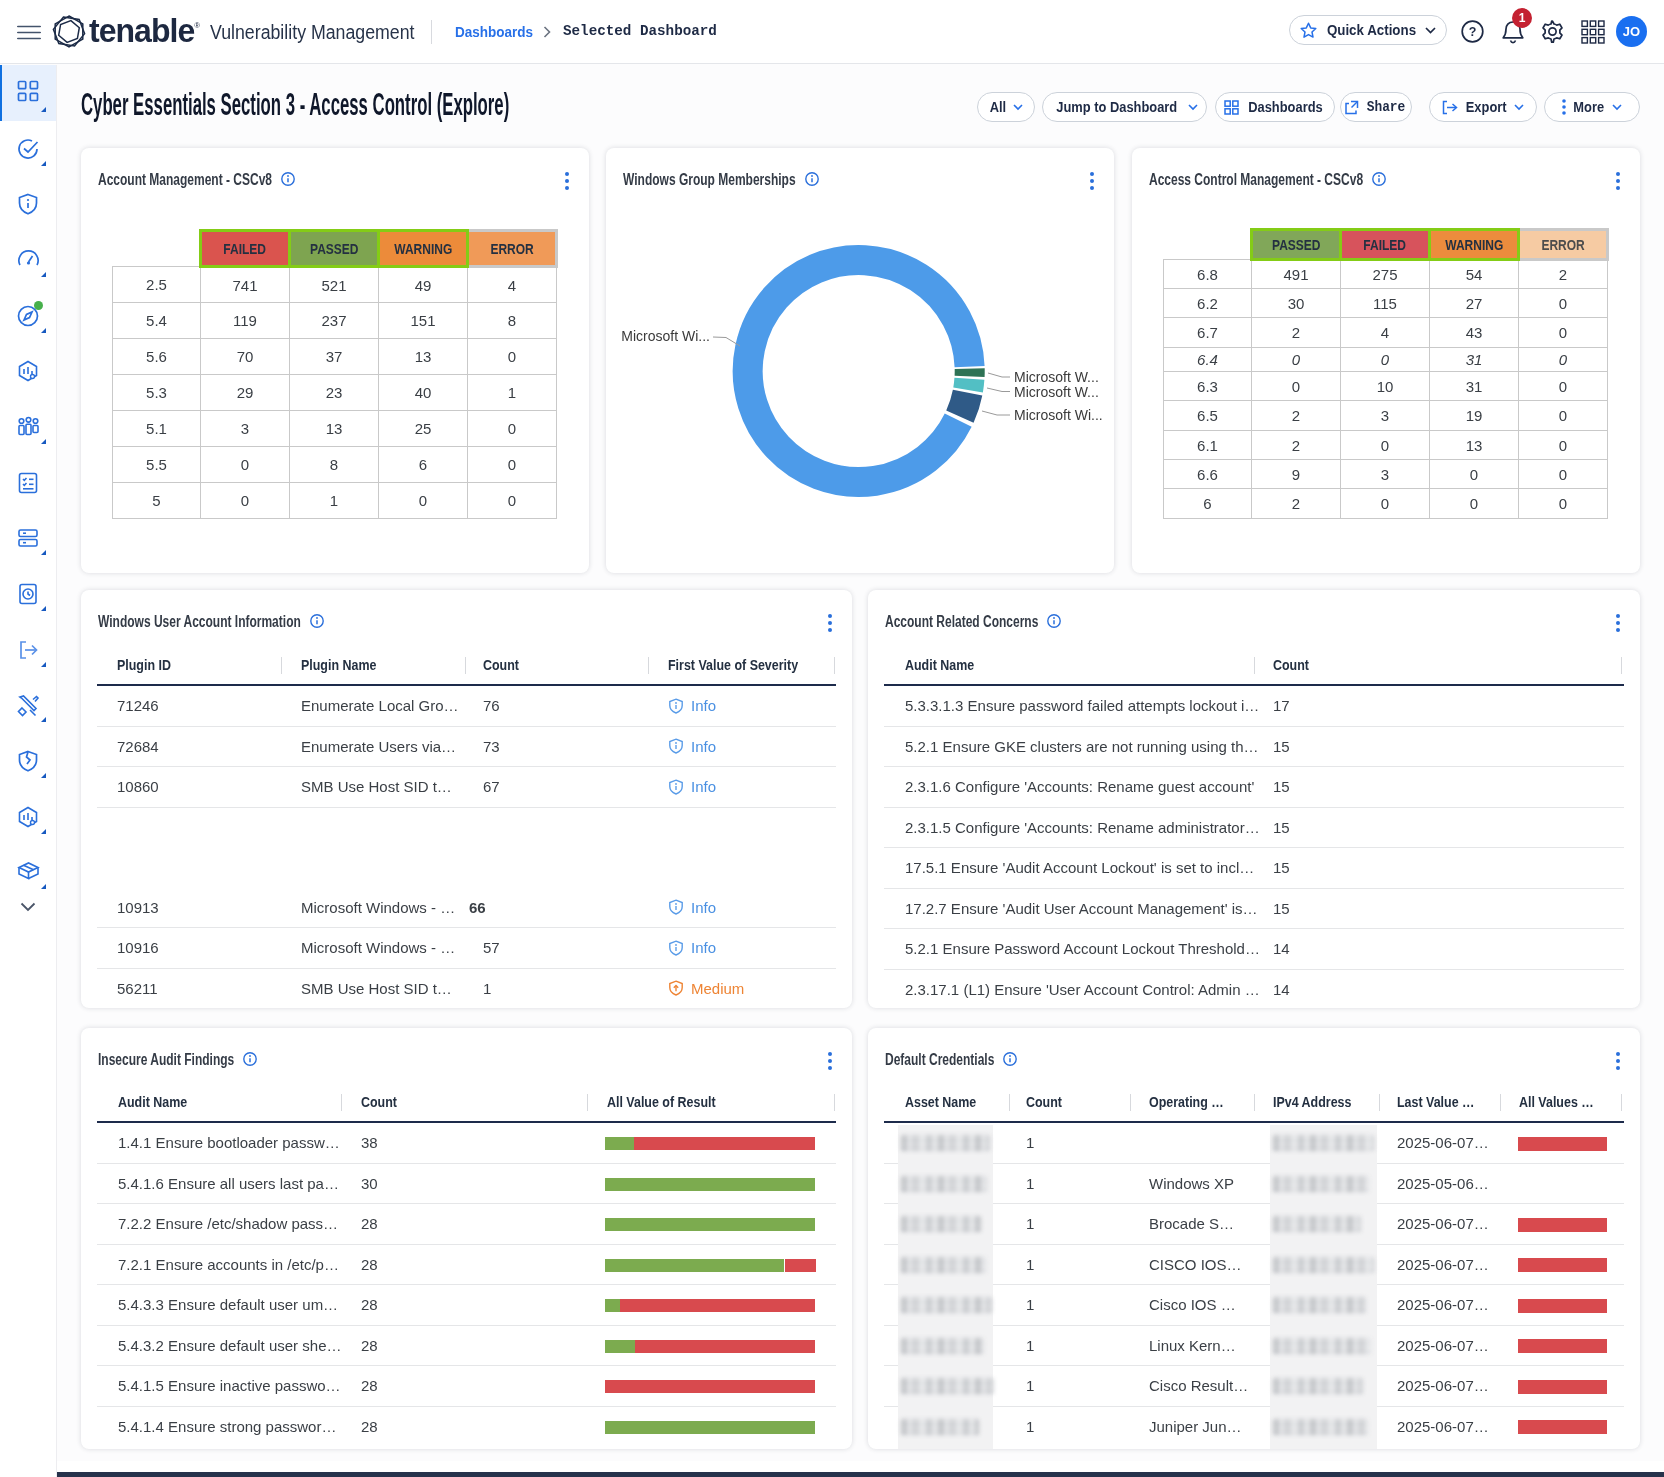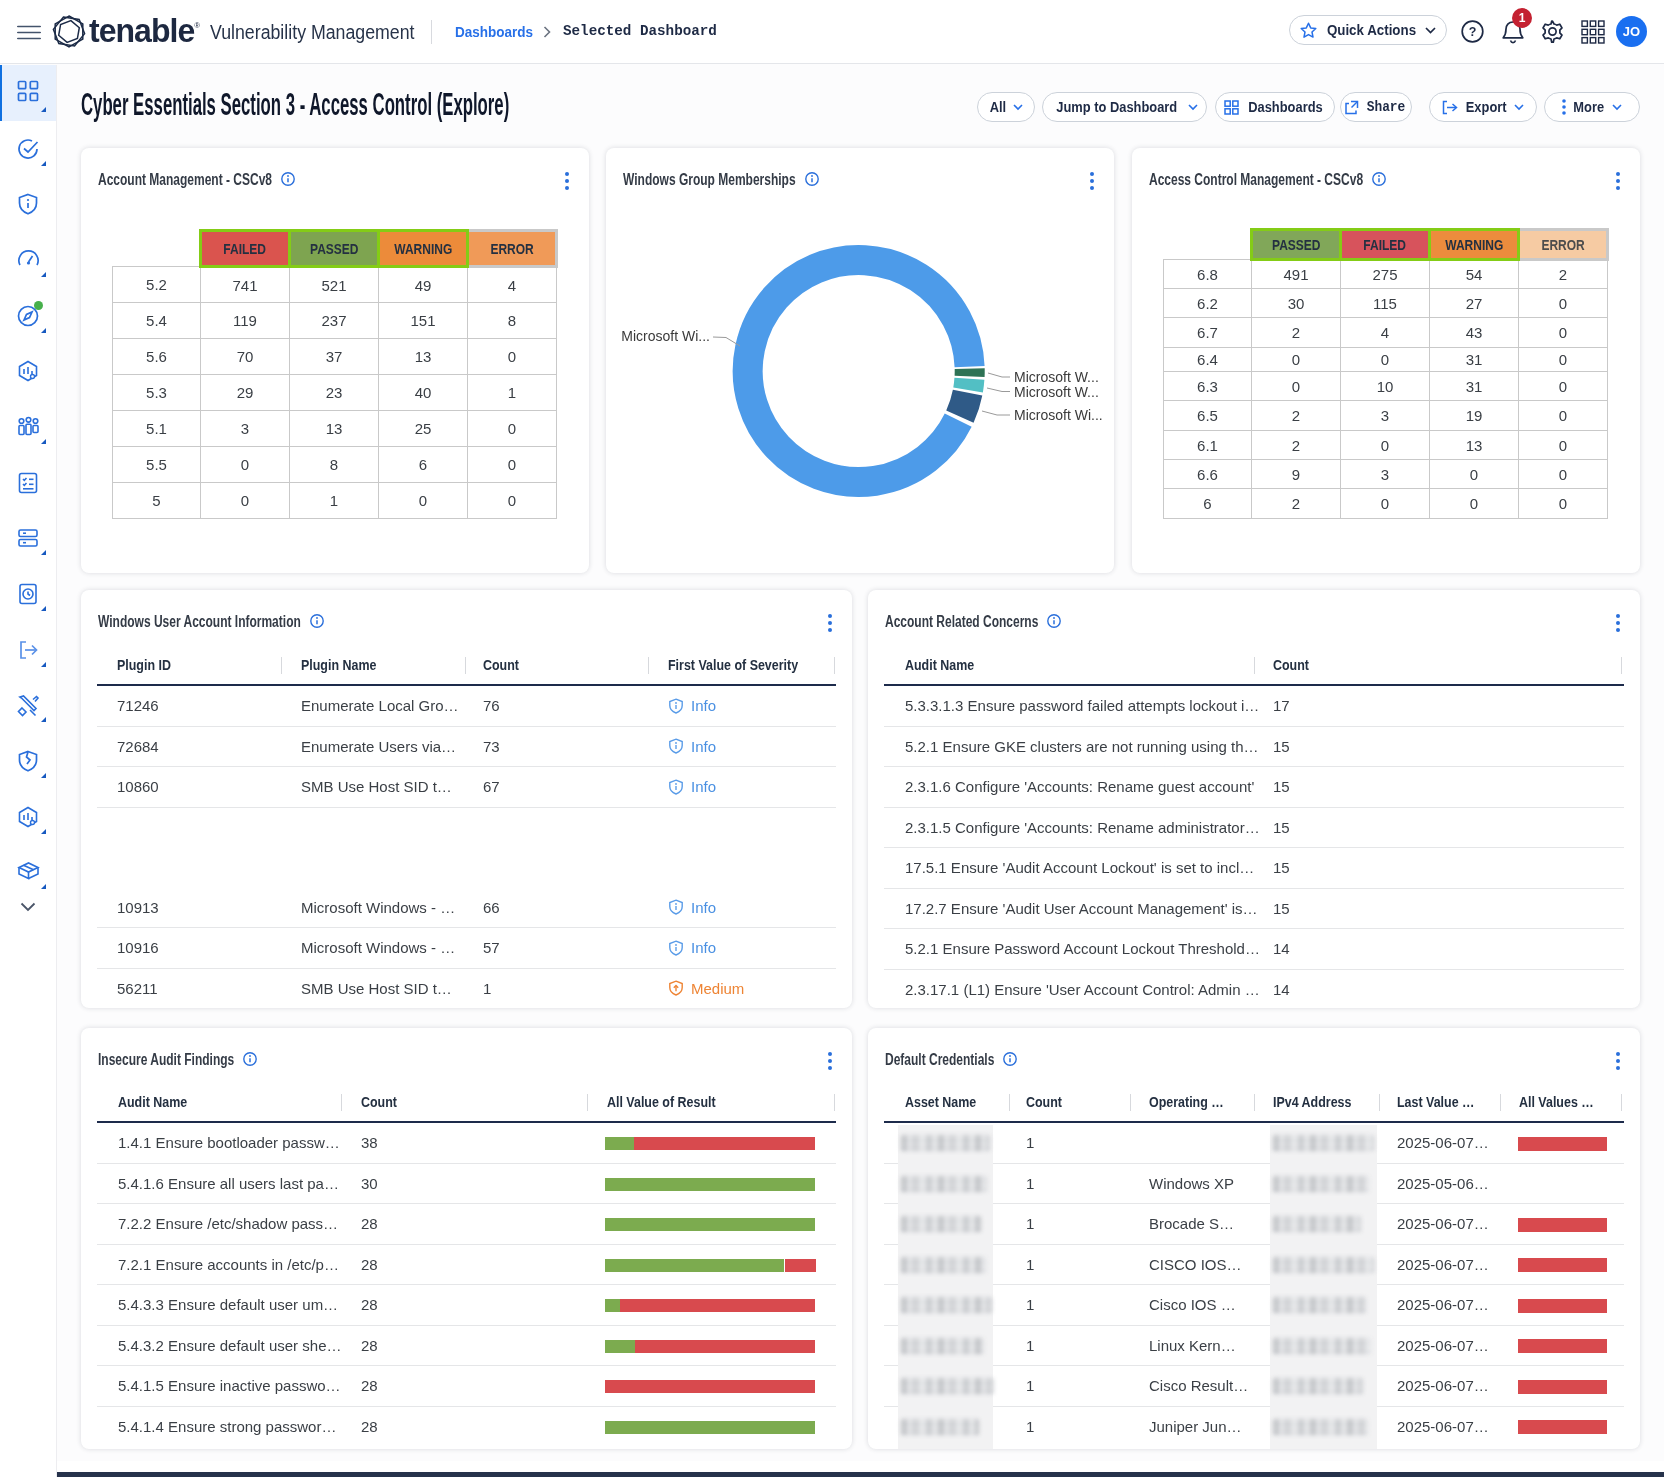--- a/index.html
+++ b/index.html
@@ -380,21 +380,21 @@
   <table class="mx" style="left:31px; top:81px;">
     <tbody>
         <tr style="height:36px;">
           <td class="nob" style="width:88px;"></td>
           <td class="hd" style="width:89px; background:#da544e;"><span>FAILED</span></td>
           <td class="hd" style="width:89px; background:#7ea450;"><span>PASSED</span></td>
           <td class="hd" style="width:89px; background:#ec8b3a;"><span>WARNING</span></td>
           <td class="hd" style="width:89px; background:#f09a58; border-color:#c9c9c9;"><span>ERROR</span></td>
         </tr>
     <tr style="height:36px;">
-          <td>5.2</td>
+          <td>2.5</td>
           <td>741</td>
           <td>521</td>
           <td>49</td>
           <td>4</td>
         </tr>
     <tr style="height:36px;">
           <td>5.4</td>
           <td>119</td>
           <td>237</td>
           <td>151</td>
@@ -506,21 +506,21 @@
           <td>27</td>
           <td>0</td>
         </tr>
     <tr style="height:30px;">
           <td>6.7</td>
           <td>2</td>
           <td>4</td>
           <td>43</td>
           <td>0</td>
         </tr>
-    <tr style="height:24px;">
+    <tr style="height:24px;font-style:italic;">
           <td>6.4</td>
           <td>0</td>
           <td>0</td>
           <td>31</td>
           <td>0</td>
         </tr>
     <tr style="height:29px;">
           <td>6.3</td>
           <td>0</td>
           <td>10</td>
@@ -617,21 +617,21 @@
             <circle cx="8" cy="5" r="0.9" fill="#5a9ce8"></circle>
             <line x1="8" y1="7" x2="8" y2="11" stroke="#5a9ce8" stroke-width="1.4"></line>
           </svg>
           <span style="color:#4a90e2;">Info</span>
         </div>
       </div>
     <div style="height:80px;"></div>
     <div class="row">
         <div class="c" style="left:20px;">10913</div>
         <div class="c" style="left:204px;">Microsoft Windows - …</div>
-        <div class="c" style="left:386px;">66</div>
+        <div class="c" style="left:372px;font-weight:bold;">66</div>
         <div class="c sev" style="left:571px;">
           <svg width="16" height="16" viewBox="0 0 16 16">
             <path d="M8 1.2 L14.2 3.6 V7.6 C14.2 11.3 11.6 13.8 8 15 C4.4 13.8 1.8 11.3 1.8 7.6 V3.6 Z" fill="none" stroke="#5a9ce8" stroke-width="1.4"></path>
             <circle cx="8" cy="5" r="0.9" fill="#5a9ce8"></circle>
             <line x1="8" y1="7" x2="8" y2="11" stroke="#5a9ce8" stroke-width="1.4"></line>
           </svg>
           <span style="color:#4a90e2;">Info</span>
         </div>
       </div>
     <div class="row">

